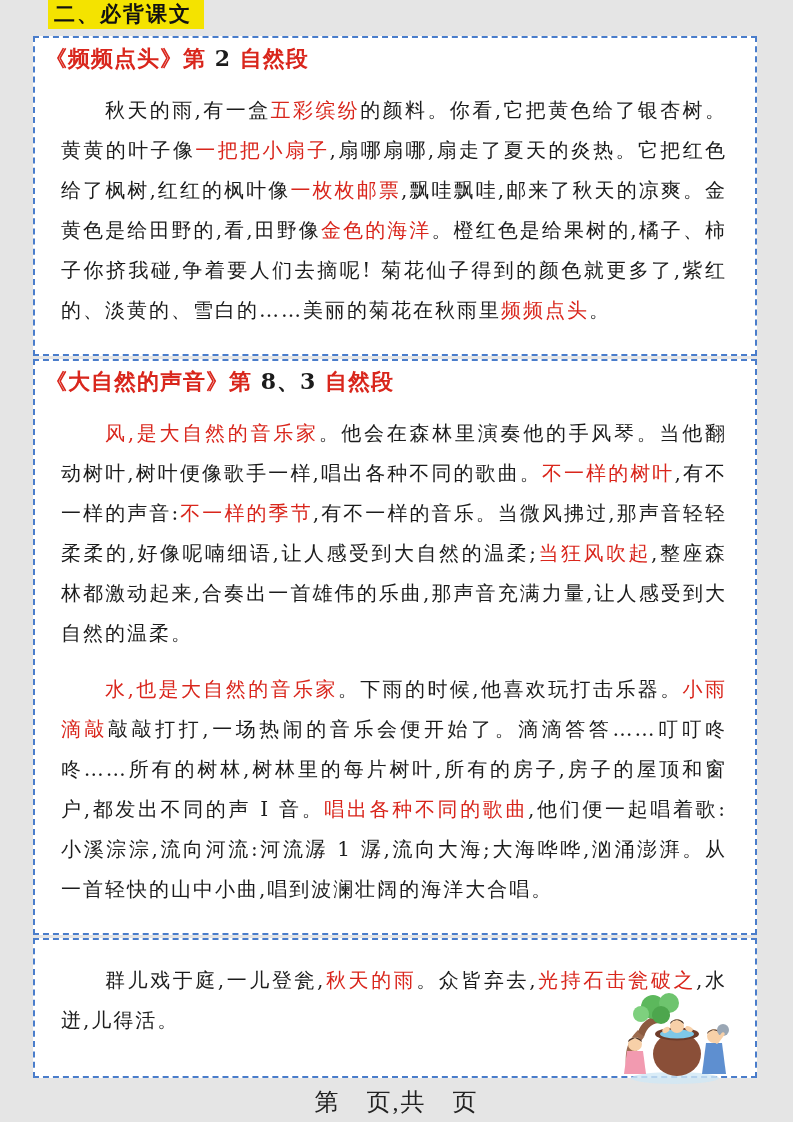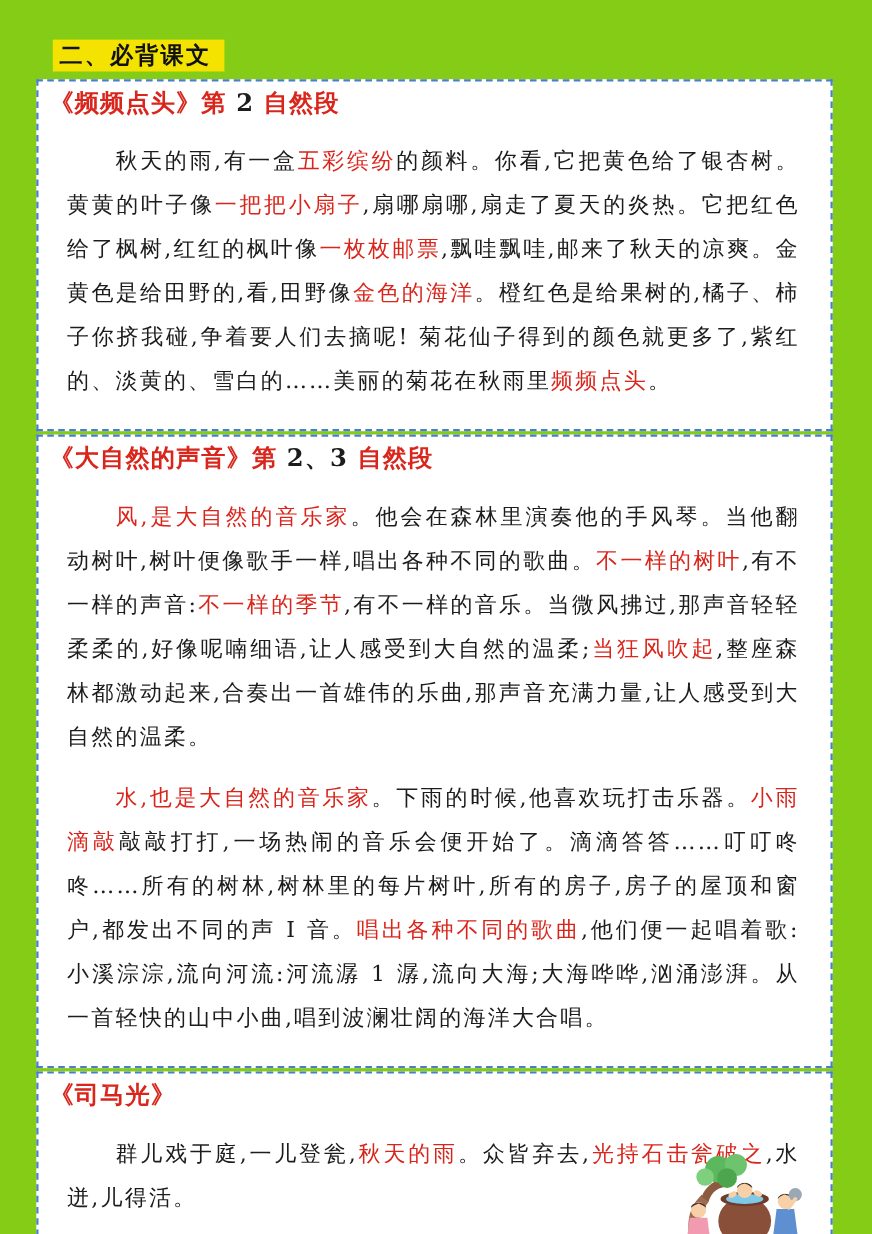--- a/index.html
+++ b/index.html
@@ -5,26 +5,25 @@
   :root{
     --red:#d9261c;
     --blue:#4a7dcb;
     --yellow:#f4e300;
     --ink:#1c1c1c;
   }
   html,body{margin:0;padding:0;background:#ffffff;}
   .page{
     position:relative;
     width:793px;height:1122px;
-    background:#84cc16;
+    background:#e5e5e5;
     font-family:"DejaVu Serif","Liberation Serif",serif;
     color:var(--ink);
     overflow:hidden;
     box-sizing:border-box;
-    padding-top:36px;
   }
   .badge{
     display:inline-block;
     margin-left:48px;
     background:var(--yellow);
     color:#111;
     font-weight:bold;
     font-size:21px;
     line-height:26px;
     padding:1px 12px 2px 6px;
@@ -86,28 +85,27 @@
   </div>
 
   
   <div class="box box1">
     <div class="sec-title"><span class="red">《频频点头》第 </span><span class="black">2 </span><span class="red">自然段</span></div>
     <p class="para"><span class="black">秋天的雨,有一盒</span><span class="red">五彩缤纷</span><span class="black">的颜料。你看,它把黄色给了银杏树。黄黄的叶子像</span><span class="red">一把把小扇子</span><span class="black">,扇哪扇哪,扇走了夏天的炎热。它把红色给了枫树,红红的枫叶像</span><span class="red">一枚枚邮票</span><span class="black">,飘哇飘哇,邮来了秋天的凉爽。金黄色是给田野的,看,田野像</span><span class="red">金色的海洋</span><span class="black">。橙红色是给果树的,橘子、柿子你挤我碰,争着要人们去摘呢! 菊花仙子得到的颜色就更多了,紫红的、淡黄的、雪白的……美丽的菊花在秋雨里</span><span class="red">频频点头</span><span class="black">。</span></p>
   </div>
 
   
   <div class="box">
-    <div class="sec-title"><span class="red">《大自然的声音》第 </span><span class="black">2、3 </span><span class="red">自然段</span></div>
+    <div class="sec-title"><span class="red">《大自然的声音》第 </span><span class="black">8、3 </span><span class="red">自然段</span></div>
     <p class="para"><span class="red">风,是大自然的音乐家</span><span class="black">。他会在森林里演奏他的手风琴。当他翻动树叶,树叶便像歌手一样,唱出各种不同的歌曲。</span><span class="red">不一样的树叶</span><span class="black">,有不一样的声音:</span><span class="red">不一样的季节</span><span class="black">,有不一样的音乐。当微风拂过,那声音轻轻柔柔的,好像呢喃细语,让人感受到大自然的温柔;</span><span class="red">当狂风吹起</span><span class="black">,整座森林都激动起来,合奏出一首雄伟的乐曲,那声音充满力量,让人感受到大自然的温柔。</span></p>
     <p class="para"><span class="red">水,也是大自然的音乐家</span><span class="black">。下雨的时候,他喜欢玩打击乐器。</span><span class="red">小雨滴敲</span><span class="black">敲敲打打,一场热闹的音乐会便开始了。滴滴答答……叮叮咚咚……所有的树林,树林里的每片树叶,所有的房子,房子的屋顶和窗户,都发出不同的声 I 音。</span><span class="red">唱出各种不同的歌曲</span><span class="black">,他们便一起唱着歌:小溪淙淙,流向河流:河流潺 1 潺,流向大海;大海哗哗,汹涌澎湃。从一首轻快的山中小曲,唱到波澜壮阔的海洋大合唱。</span></p>
   </div>
 
   
   <div class="box box3">
-    <div class="sec-title"><span class="red">《司马光》</span></div>
     <p class="para"><span class="black">群儿戏于庭,一儿登瓮,</span><span class="red">秋天的雨</span><span class="black">。众皆弃去,</span><span class="red">光持石击瓮破之</span><span class="black">,水迸,儿得活。</span></p>
 
     <svg class="illustration" viewBox="0 0 126 100" xmlns="http://www.w3.org/2000/svg">
 
       <ellipse cx="64" cy="88" rx="44" ry="6" fill="#cfe7f5" opacity="0.8"></ellipse>
 
       <path d="M16 84 C13 64 15 52 27 40 L33 47 C25 57 22 68 25 84 Z" fill="#9c6b4f"></path>
       <path d="M27 42 C31 30 44 23 55 26 L53 33 C44 32 36 36 33 47 Z" fill="#8b5a3f"></path>
       <circle cx="42" cy="17" r="12" fill="#5cb85c"></circle>
       <circle cx="58" cy="13" r="10" fill="#6ec46e"></circle>

